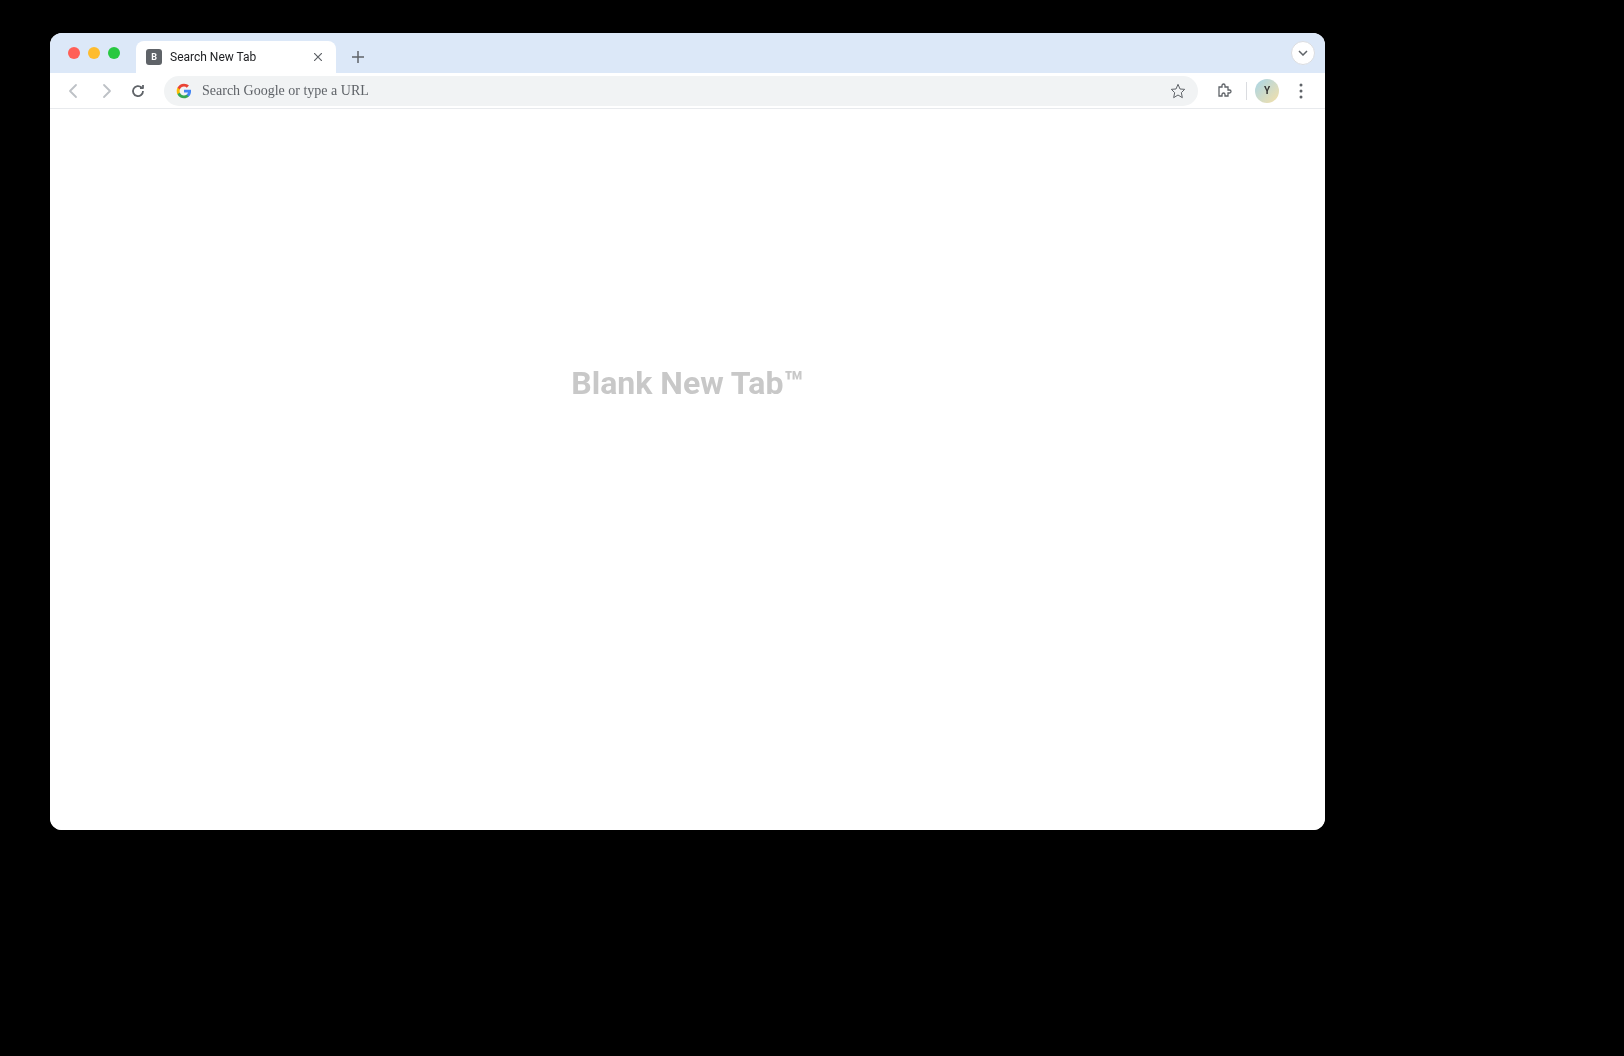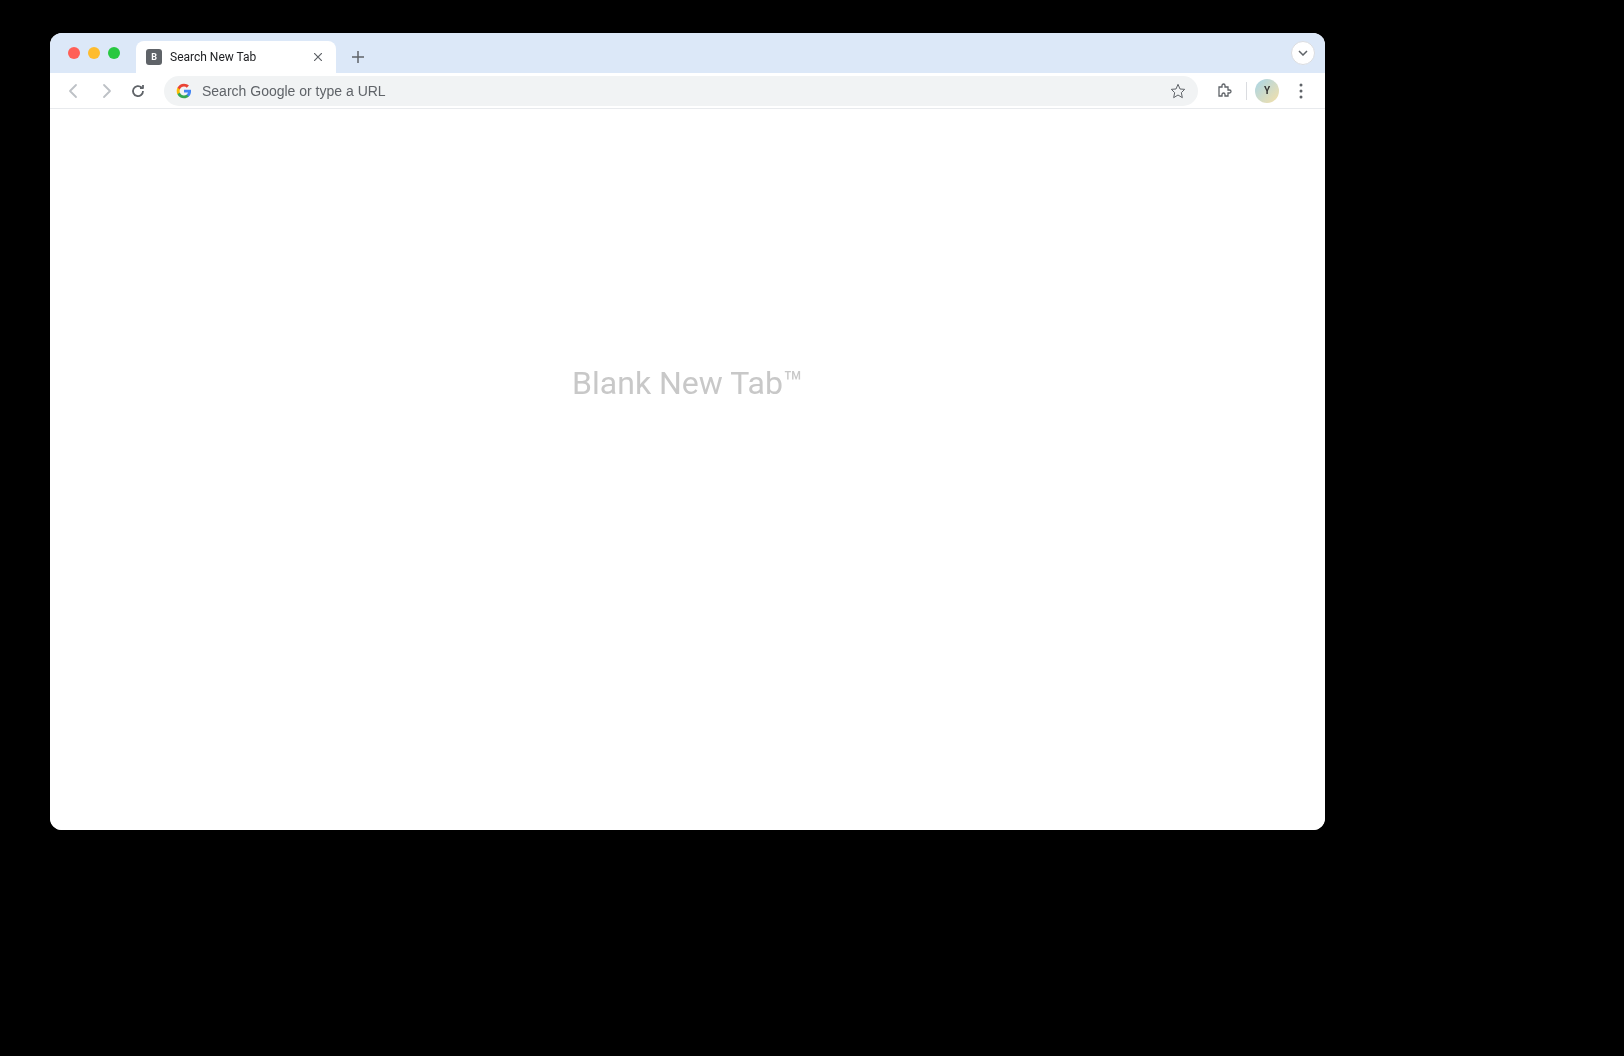--- a/index.html
+++ b/index.html
@@ -177,20 +177,21 @@
       flex-shrink: 0;
     }
     
     .address-input {
       flex: 1;
       border: none;
       background: transparent;
       outline: none;
       font-size: 14px;
       color: #5f6368;
+      font-family: Liberation Serif, serif;
     }
     
     .address-input::placeholder {
       color: #5f6368;
     }
     
     .star-btn {
       color: #5f6368;
       cursor: pointer;
       display: flex;
@@ -239,21 +240,21 @@
       background: #fff;
       display: flex;
       align-items: center;
       justify-content: center;
       position: relative;
     }
     
     .page-heading {
       font-size: 32px;
       color: #c8c8c8;
-      font-weight: 400;
+      font-weight: 700;
       position: absolute;
       top: 38%;
       left: 50%;
       transform: translate(-50%, -50%);
       white-space: nowrap;
     }
   </style>
 </head>
 <body>
 

